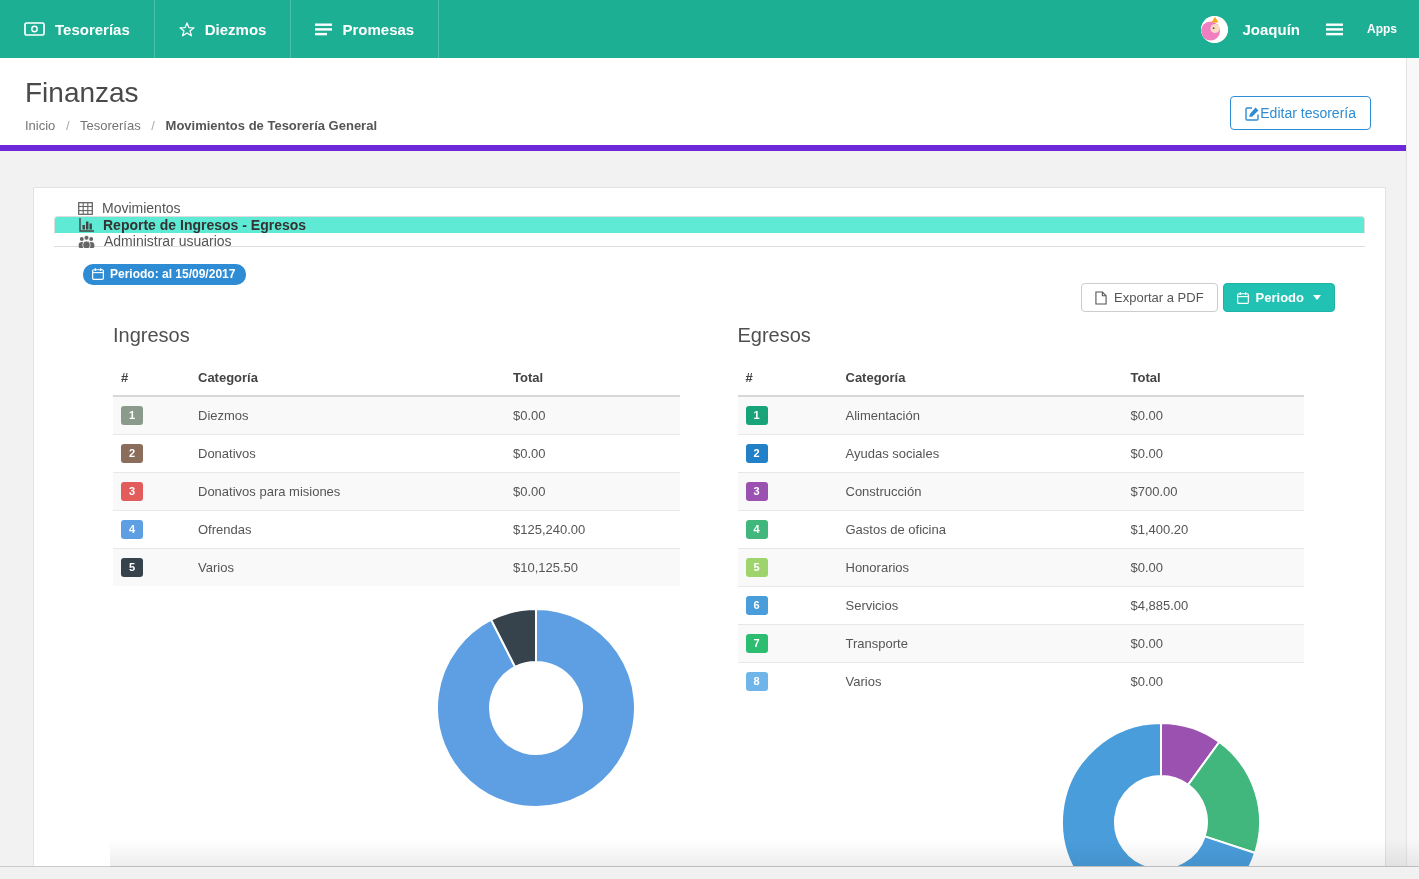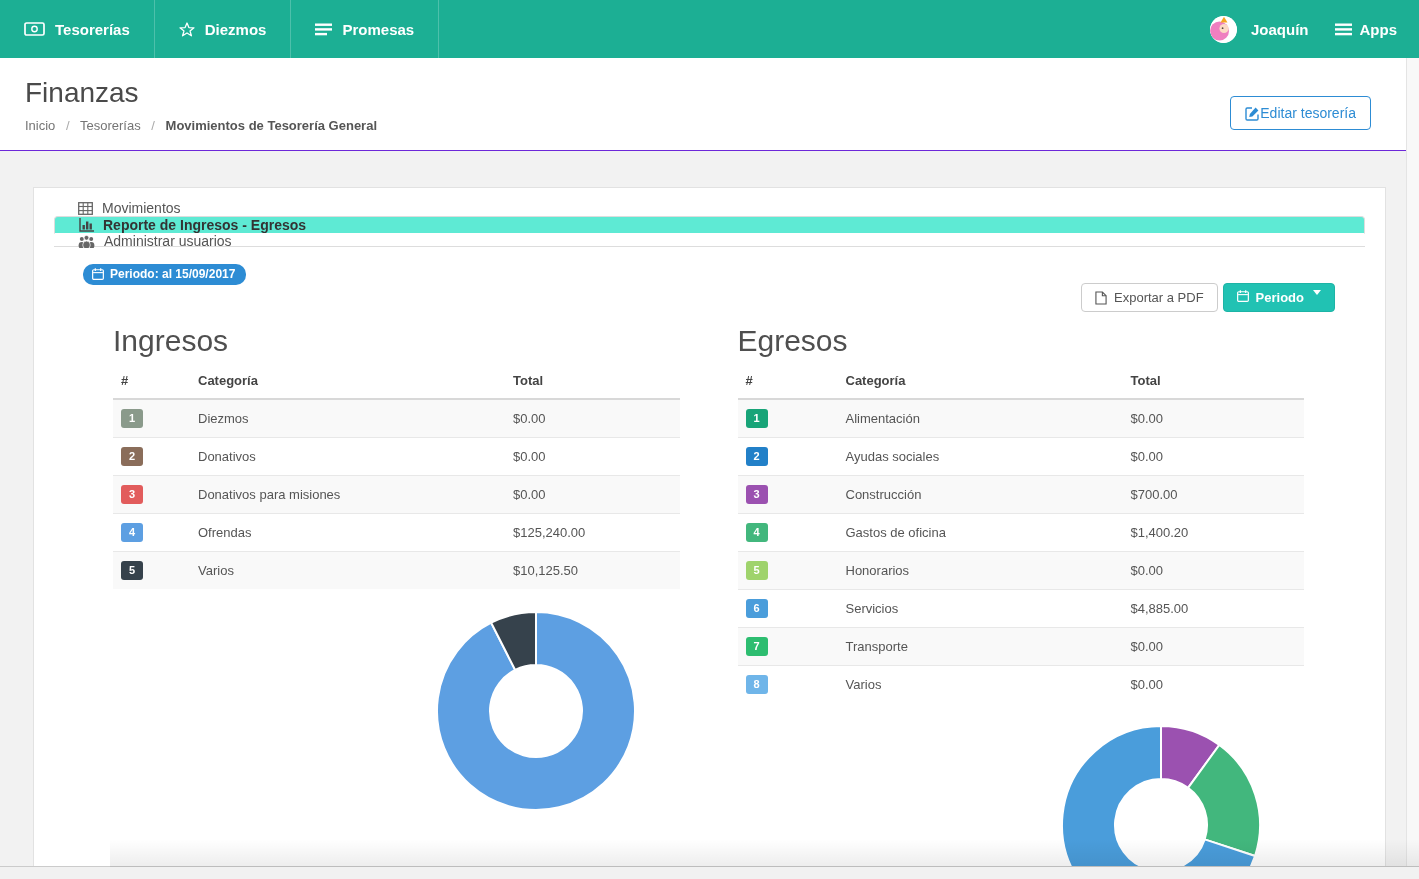--- a/index.html
+++ b/index.html
@@ -9,23 +9,23 @@
     background:#f2f2f2; position:relative; overflow:hidden; color:#555;
   }
   
   .navbar { height:58px; background:#1caf94; display:flex; align-items:stretch; }
   .nav-item { display:flex; align-items:center; gap:10px; padding:0 24px;
     border-right:1px solid rgba(255,255,255,0.22); color:#fff; font-weight:bold;
     font-size:15px; cursor:pointer; }
   .navbar-right { margin-left:auto; display:flex; align-items:center; gap:26px; padding-right:22px; }
   .nav-user { display:flex; align-items:center; gap:14px; color:#fff; font-weight:bold; font-size:15px; cursor:pointer; }
   .avatar { width:27px; height:27px; border-radius:50%; overflow:hidden; background:#fff; flex:0 0 auto; }
-  .nav-apps { display:flex; align-items:center; gap:8px; color:#fff; font-weight:bold; font-size:15px; cursor:pointer;justify-content:center; }
-  
-  .page-header { background:#fff; height:93px; padding:19px 4px 0 25px; border-bottom:1px solid #6d28d9; position:relative; }
+  .nav-apps { display:flex; align-items:center; gap:24px; color:#fff; font-weight:bold; font-size:12px; cursor:pointer;justify-content:center; }
+  
+  .page-header { background:#fff; height:93px; padding:19px 4px 0 25px; border-bottom:6px solid #6d28d9; position:relative; }
   .page-title { font-size:28px; font-weight:400; color:#4a4a4a; }
   .breadcrumb { margin-top:9px; font-size:13px; color:#757575; }
   .crumb-link { color:#757575; cursor:pointer; }
   .crumb-sep { color:#aaa; margin:0 7px; }
   .crumb-active { color:#555; font-weight:bold; }
   .edit-btn { position:absolute; right:48px; top:38px; display:flex; align-items:center; gap:0;
     background:#fff; border:1px solid #2d8cd4; color:#2d8cd4; border-radius:4px;
     padding:8px 14px; font-size:14px; cursor:pointer; font-family:inherit; }
   
   .content { padding-top:36px; }
@@ -34,28 +34,28 @@
   .tab { display:flex; align-items:center; gap:9px; padding:0 24px; font-size:14px; color:#555; cursor:pointer; }
   .tab.active { background:#5eead4; border:1px solid #ddd; border-bottom:1px solid #fff; margin-bottom:-1px;
     border-radius:4px 4px 0 0; font-weight:bold; color:#333; }
   .toolbar { position:relative; height:66px; }
   .periodo-pill { position:absolute; left:49px; top:17px; display:inline-flex; align-items:center; gap:6px;
     background:#2d8cd4; color:#fff; font-size:12px; font-weight:bold; padding:3px 11px 4px 9px;
     border-radius:10px; cursor:default; }
   .toolbar-buttons { position:absolute; right:50px; top:36px; display:flex; gap:5px; }
   .export-btn { display:flex; align-items:center; gap:7px; background:#fff; border:1px solid #ccc;
     border-radius:4px; padding:6px 13px; font-size:13px; color:#555; cursor:pointer; font-family:inherit; }
-  .periodo-btn { display:flex; gap:7px; background:#21c2b3; border:1px solid #1db4a6;
+  .periodo-btn { display:flex; align-items:center; gap:7px; background:#21c2b3; border:1px solid #1db4a6;
     border-radius:4px; padding:6px 13px; font-size:13px; color:#fff; font-weight:bold; cursor:pointer; font-family:inherit; }
   .caret { width:0; height:0; border-left:4px solid transparent; border-right:4px solid transparent;
     border-top:5px solid #fff; margin-left:2px; }
   
   .columns { display:flex; gap:58px; padding:11px 81px 0 79px; }
   .col { flex:1; min-width:0; }
-  .section-title { font-size:30px; font-weight:400; color:#4f4f4f; margin-bottom:7px; }
+  .section-title { font-size:20px; font-weight:400; color:#4f4f4f; margin-bottom:15px; }
   table { width:100%; border-collapse:collapse; font-size:13px; color:#555; }
   thead th { text-align:left; font-weight:bold; color:#444; padding:8px 8px 10px 8px; border-bottom:2px solid #d8d8d8; }
   tbody td { padding:9px 8px; border-top:1px solid #e8e8e8; }
   tbody tr:first-child td { border-top:none; }
   tbody tr:nth-child(odd) { background:#f9f9f9; }
   .tbl-in th:nth-child(1){ width:77px; }  .tbl-in th:nth-child(2){ width:315px; }
   .tbl-eg th:nth-child(1){ width:100px; } .tbl-eg th:nth-child(2){ width:285px; }
   .num-badge { display:inline-block; min-width:22px; padding:4px 6px; font-size:11px; font-weight:bold;
     color:#fff; border-radius:3px; text-align:center; line-height:1; }
   .donut-wrap { width:202px; height:202px; margin:21px 0 0 322px; }

